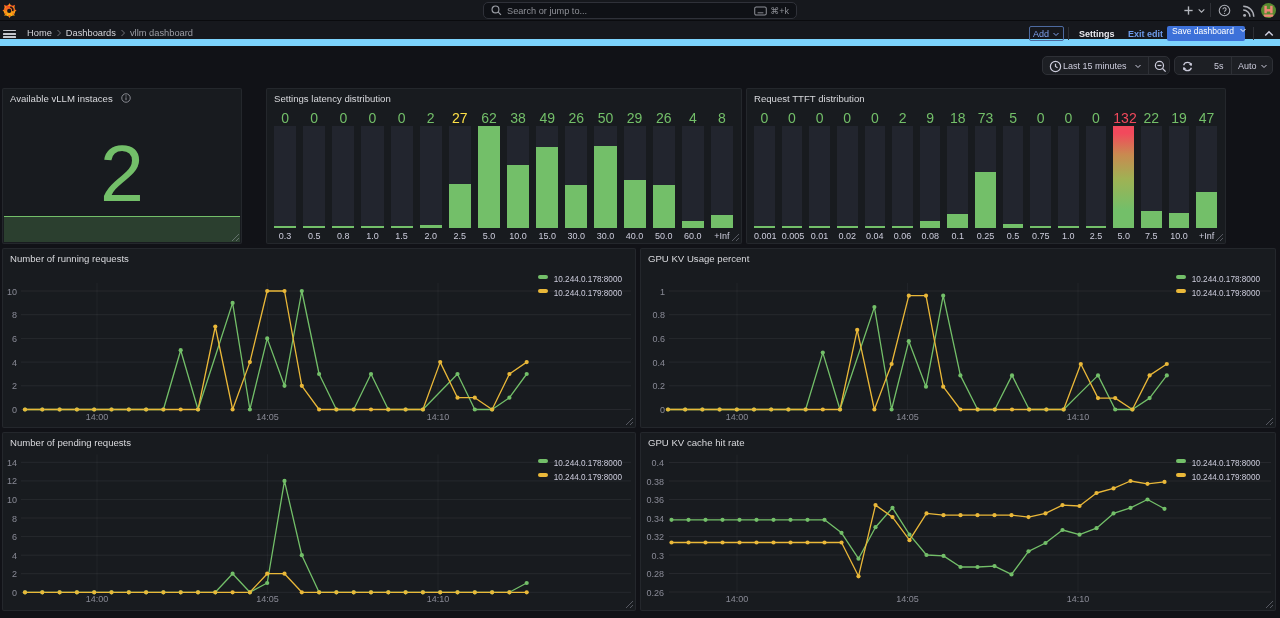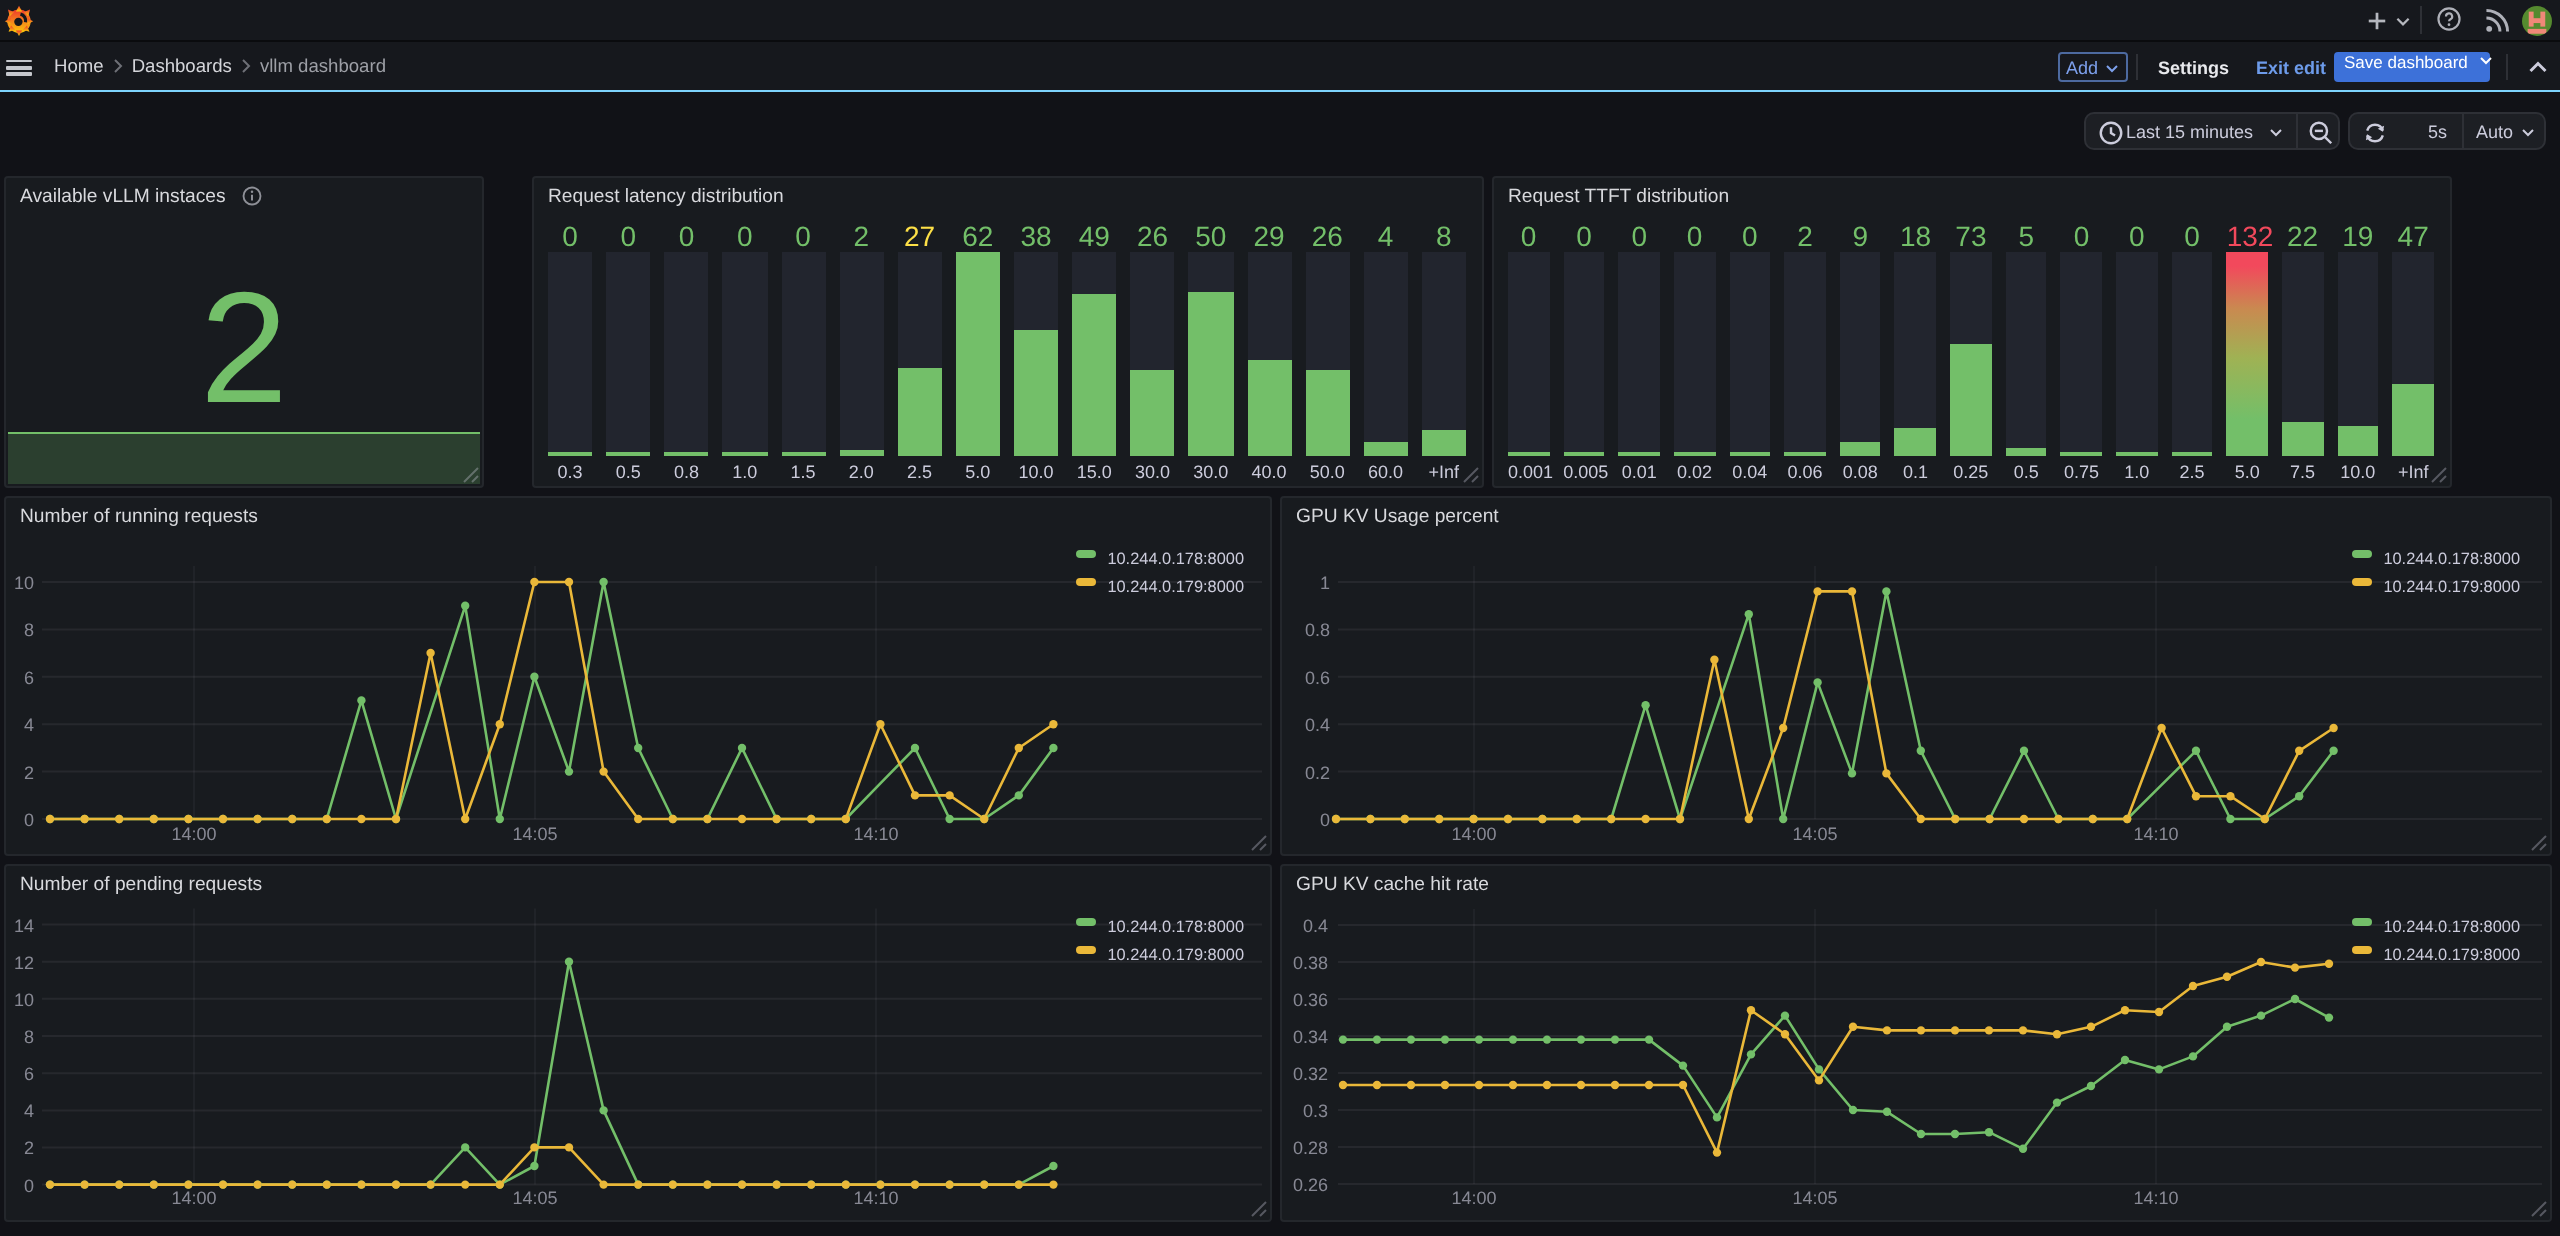--- a/index.html
+++ b/index.html
@@ -1,16 +1,16 @@
 <!DOCTYPE html>
 <html><head><meta charset="utf-8"><style>
 *{margin:0;padding:0;box-sizing:border-box}
 html,body{width:1280px;height:618px;background:#111217;font-family:"Liberation Sans",sans-serif;overflow:hidden;position:relative}
 .nav1{position:absolute;left:0;top:0;width:1280px;height:21px;background:#16181d;border-bottom:1px solid #0a0b0e}
-.nav2{position:absolute;left:0;top:21px;width:1280px;height:25px;background:#16181d;border-bottom:1px solid #7dd3fc}
+.nav2{position:absolute;left:0;top:21px;width:1280px;height:25px;background:#16181d;border-bottom:7px solid #7dd3fc}
 .search{position:absolute;left:483px;top:2px;width:314px;height:17px;background:#0f1116;border:1px solid #2f3139;border-radius:5px;display:flex;align-items:center;padding:0 7px;gap:5px}
 .search .ph{color:#8e9097;font-size:9.2px;flex:1}
 .search .kbd{color:#8e9097;font-size:9px;display:flex;align-items:center;gap:3px}
 .bbar{height:1.9px;background:#c5c7cd;margin-bottom:1.3px;border-radius:0.5px}
 .crumbs{position:absolute;left:27px;top:0;height:24px;display:flex;align-items:center;gap:3px;font-size:9.3px}
 .crumbs .c1{color:#d4d5da;font-weight:500}
 .crumbs .c2{color:#9d9fa6}
 .btn-add{width:35px;height:15px;border:1px solid #4d6aa0;border-radius:2px;color:#7da0ec;font-size:9px;font-weight:500;display:flex;align-items:center;justify-content:center;gap:3px}
 .lnk{font-size:9px;font-weight:700;white-space:nowrap}
 .btn-save{height:15px;background:#3d71d9;border-radius:2px;color:#fff;font-size:8.5px;font-weight:500;display:flex;align-items:flex-start;white-space:nowrap}
@@ -47,20 +47,31 @@
           <path d="M21 4.5 L19.5 10 L16 6.5 Z"></path>
           <path d="M0.5 14 L5 11.5 L5 16.5 Z"></path>
           <path d="M23.5 14 L19 11.5 L19 16.5 Z"></path>
           <path d="M3.5 22.5 L5.5 17.5 L9 21 Z"></path>
           <path d="M20.5 22.5 L15 21 L18.5 17.5 Z"></path>
           <path d="M12 26 L9.5 21.5 L14.5 21.5 Z"></path>
         </g>
         <circle cx="11.5" cy="14.5" r="3.4" fill="#16181d"></circle>
         <path d="M13.2 8.2 a5.6 5.6 0 0 1 4.1 6.6" fill="none" stroke="#16181d" stroke-width="2.6"></path>
       </svg></div>
+  <div class="search">
+      <svg width="11" height="11" viewBox="0 0 16 16">
+        <circle cx="6.5" cy="6.5" r="5" fill="none" stroke="#9da0a8" stroke-width="1.6"></circle>
+        <line x1="10.5" y1="10.5" x2="14.5" y2="14.5" stroke="#9da0a8" stroke-width="1.6"></line>
+      </svg>
+      <span class="ph">Search or jump to...</span>
+      <span class="kbd"><svg width="13" height="10" viewBox="0 0 18 13">
+          <rect x="1" y="1" width="16" height="11" rx="2" fill="none" stroke="#8e9097" stroke-width="1.4"></rect>
+          <line x1="5" y1="9" x2="13" y2="9" stroke="#8e9097" stroke-width="1.3"></line>
+        </svg> ⌘+k</span>
+    </div>
   <div style="position:absolute;left:1183px;top:5px;display:flex;align-items:center;gap:3px">
       <svg width="11" height="11" viewBox="0 0 16 16">
         <line x1="8" y1="2" x2="8" y2="14" stroke="#b5b7be" stroke-width="2"></line>
         <line x1="2" y1="8" x2="14" y2="8" stroke="#b5b7be" stroke-width="2"></line>
       </svg>
       <svg width="9" height="9" viewBox="0 0 16 16">
         <path d="M3 6 L8 11 L13 6" fill="none" stroke="#b5b7be" stroke-width="2"></path>
       </svg>
     </div>
   <div style="position:absolute;left:1210px;top:3px;width:1px;height:14px;background:#2e3036"></div>
@@ -170,21 +181,21 @@
         <line x1="8" y1="7" x2="8" y2="11.5" stroke="#8e9097" stroke-width="1.6"></line>
         <circle cx="8" cy="4.6" r="1" fill="#8e9097"></circle>
       </svg></div>
 <div class="bignum">2</div>
 <div class="spark"></div>
 <svg class="rsz" width="10" height="10">
       <path d="M9 2 L2 9 M9 6 L6 9" stroke="rgba(204,204,220,0.35)" stroke-width="1" fill="none"></path>
     </svg>
   </div>
 <div class="panel" style="left:266px;top:88px;width:476px;height:156px">
-<div class="ptitle">Request latency distribution</div>
+<div class="ptitle">Settings latency distribution</div>
 <div class="bars">
       <div class="cell">
         <div class="bval" style="color:#73BF69">0</div>
         <div class="track">
           <div class="fill" style="height:2px;background:#73BF69"></div>
         </div>
         <div class="blab">0.3</div>
       </div>
       <div class="cell">
         <div class="bval" style="color:#73BF69">0</div>

